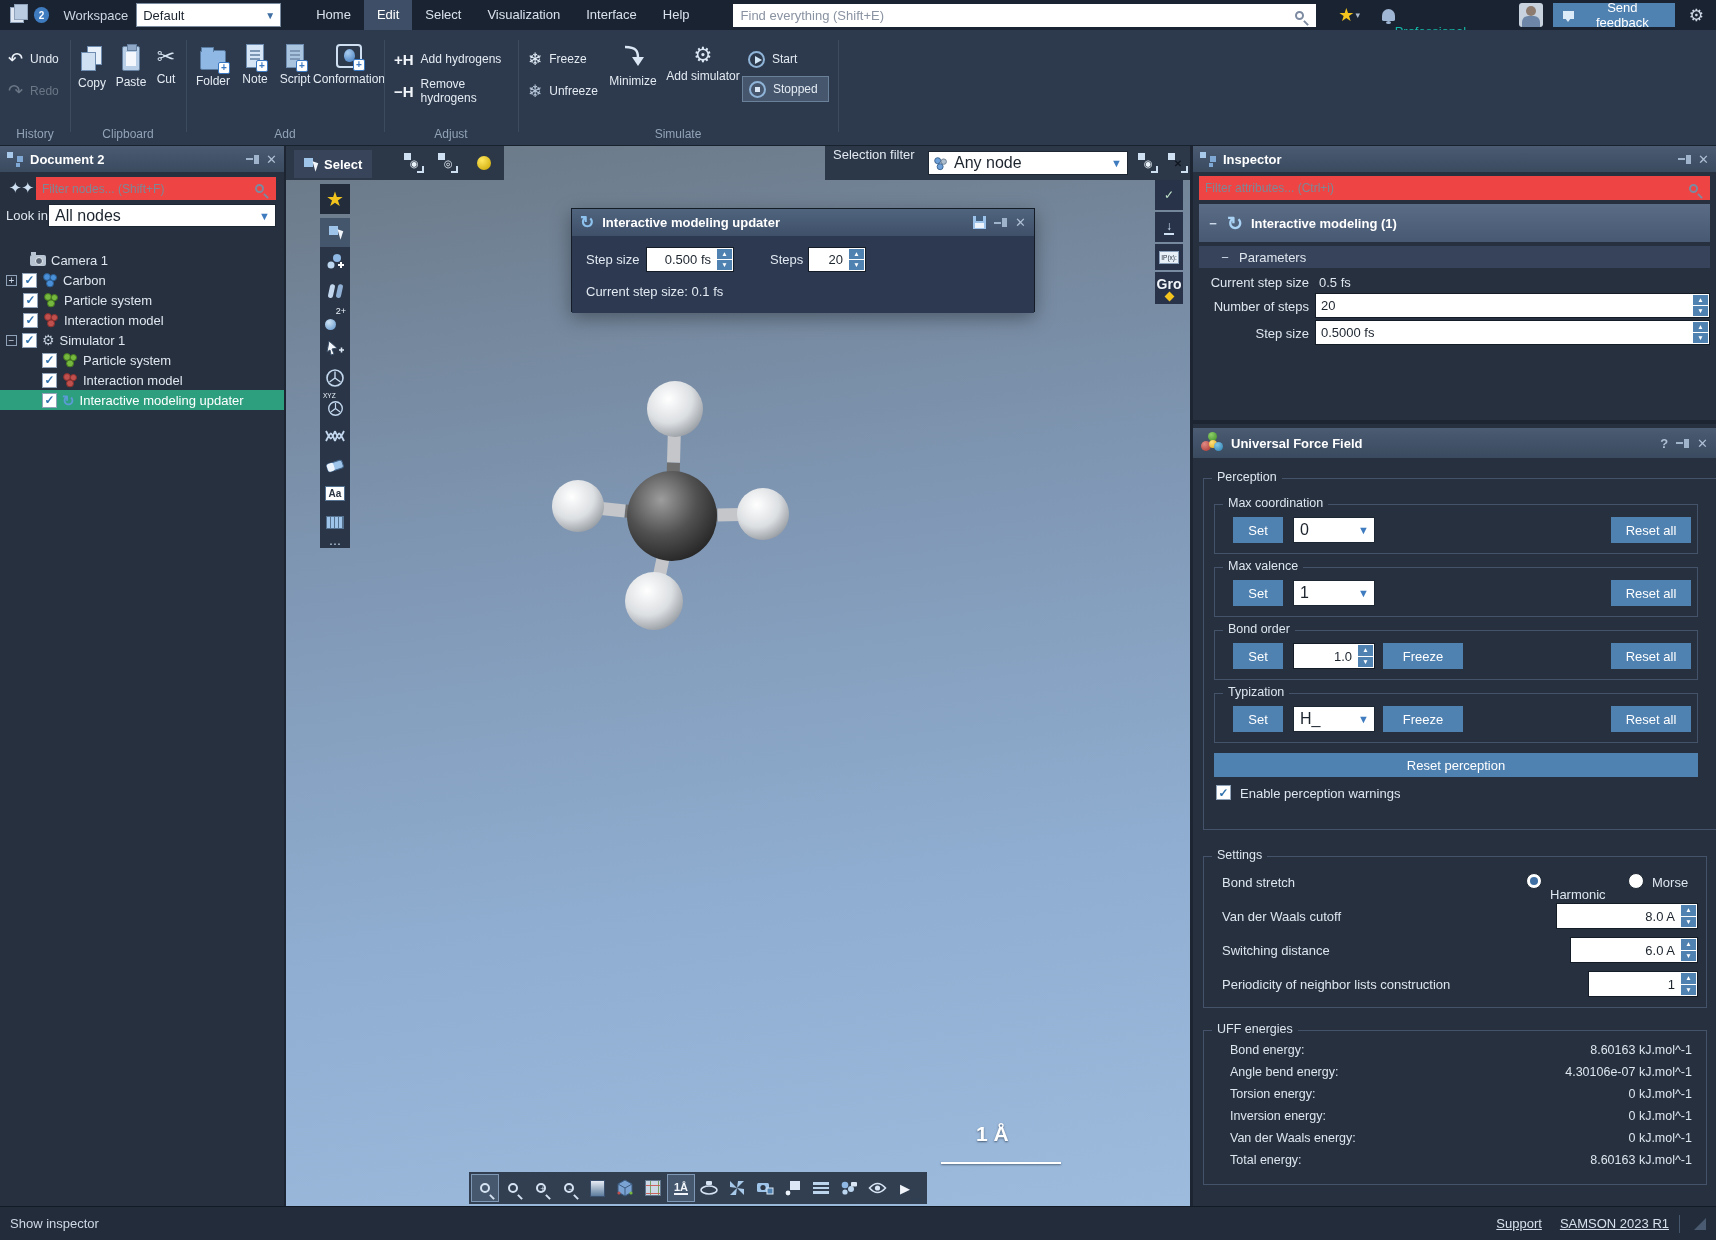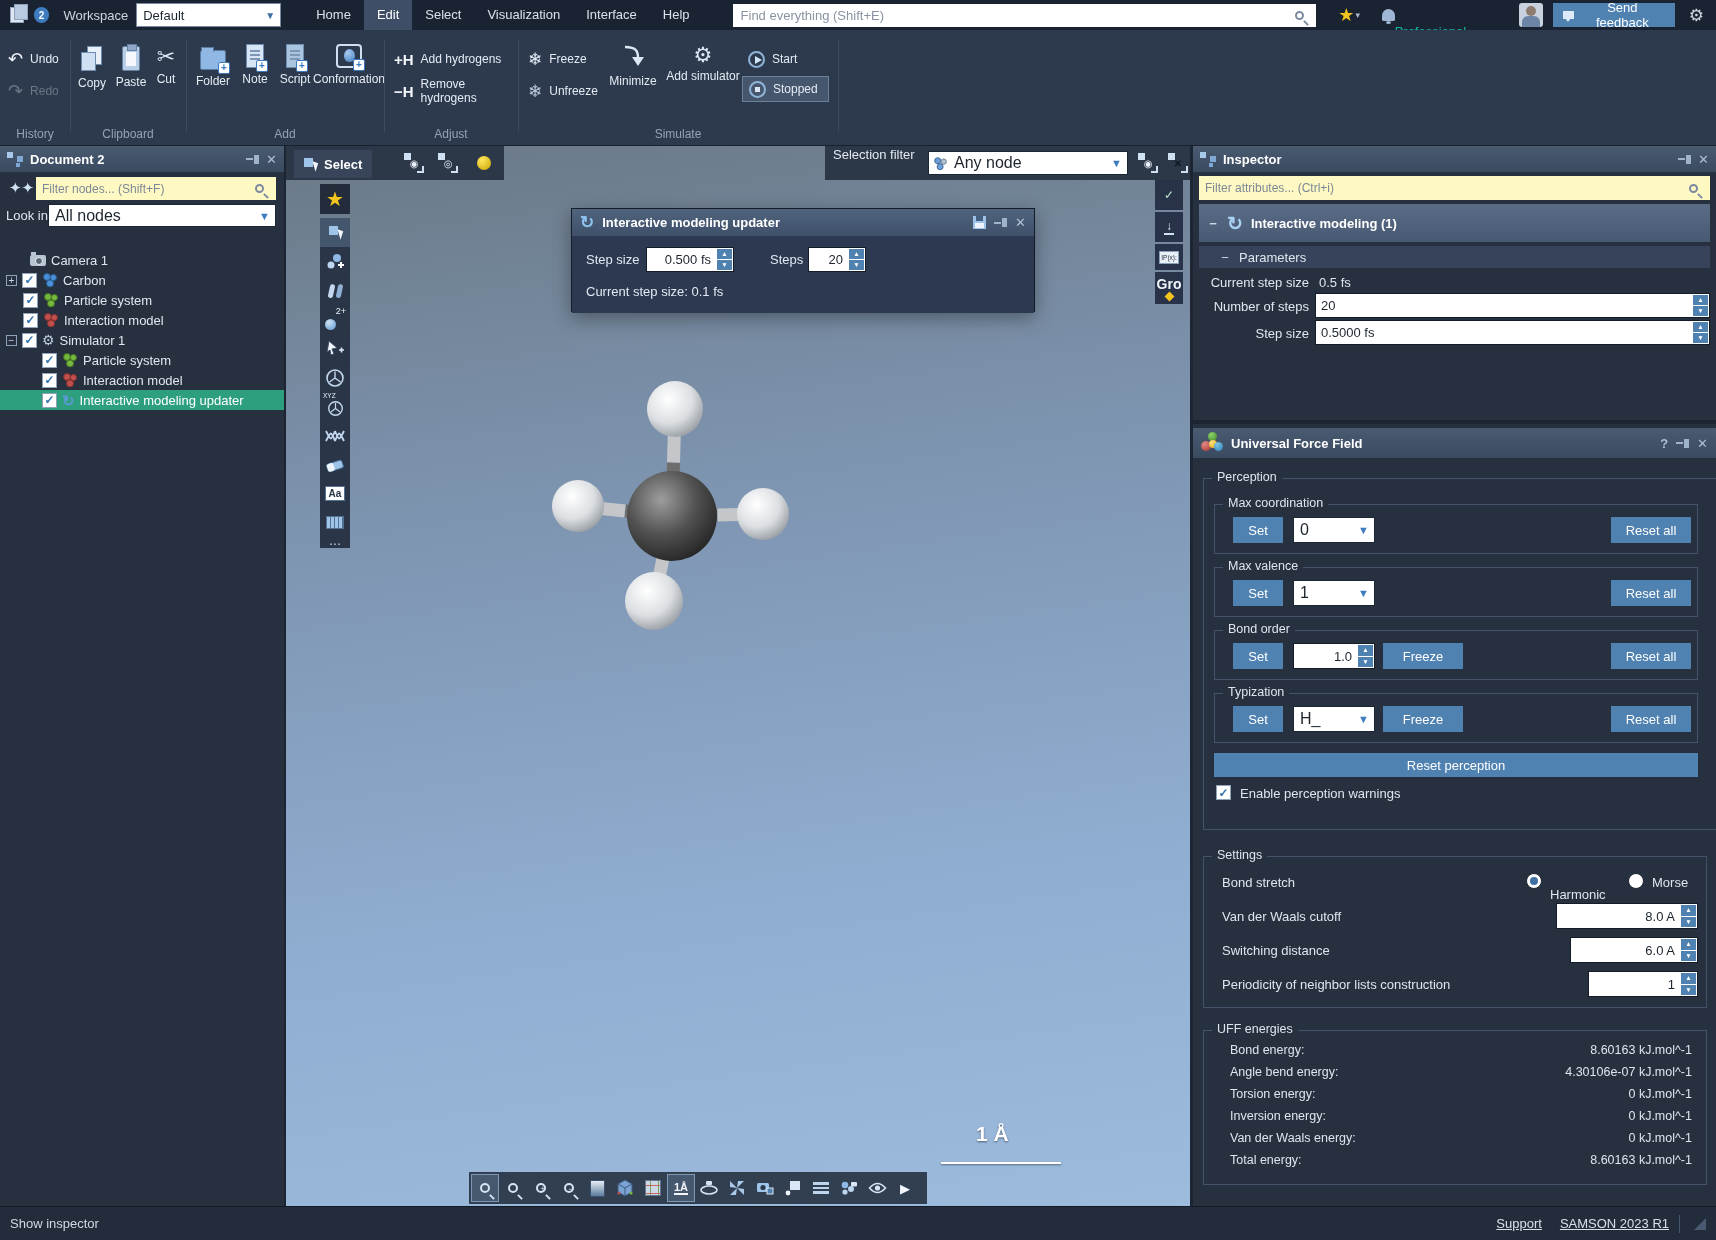--- a/index.html
+++ b/index.html
@@ -74,21 +74,21 @@
   .phead { position:absolute; left:0; top:0; right:0; height:26px; background:linear-gradient(#4a5b72,#3a4a5f); display:flex; align-items:center; padding:0 7px; gap:7px; }
   .ptitle { font-weight:bold; color:#fff; flex:1; }
   .pin { width:13px; height:9px; position:relative; flex:none; }
   .pin::before { content:""; position:absolute; right:0; top:0; width:5px; height:9px; background:#9fb3cb; }
   .pin::after { content:""; position:absolute; left:0; top:3.5px; width:7px; height:2px; background:#9fb3cb; }
   .xclose { color:#aebfd4; font-size:13px; line-height:1; flex:none; }
   .tree-hier-icon { width:16px; height:14px; position:relative; flex:none; }
   .tree-hier-icon::before { content:""; position:absolute; left:0; top:0; width:6px; height:6px; background:#a9c9ea; }
   .tree-hier-icon::after { content:""; position:absolute; right:0; top:4px; width:6px; height:6px; background:#7fa8d4; box-shadow:-2px 6px 0 -1px #7fa8d4; }
   .sparkle { color:#cfe0f2; font-size:15px; }
-  .winput { position:absolute; background:#fef9c3; display:flex; align-items:center; }
+  .winput { position:absolute; background:#ef4444; display:flex; align-items:center; }
   .winput input { flex:1; border:0; outline:none; font-family:inherit; font-size:12px; color:#333; padding:0 6px; background:transparent; min-width:0; }
   .winput input::placeholder { color:#7d8896; }
   .dropdown { position:absolute; background:#fff; display:flex; align-items:center; border:1px solid #1d2733; }
   .dropdown .dval { flex:1; color:#1c242e; font-size:16px; padding:0 6px; white-space:nowrap; overflow:hidden; }
   .dropdown .darr { color:#3f7bbf; font-size:11px; padding-right:5px; flex:none; }
   .trow { position:absolute; left:0; right:0; height:20px; display:flex; align-items:center; gap:5px; color:#dfe6ef; }
   .trow.sel { background:#2d9f7f; color:#fff; }
   .expander { width:11px; height:11px; border:1px solid #8fa2b8; color:#cdd9e8; font-size:10px; line-height:9px; text-align:center; flex:none; }
   .cbx { width:15px; height:15px; background:#fff; border:1px solid #8fa2b8; display:inline-flex; align-items:center; justify-content:center; flex:none; }
   .cbx .tick { color:#2f71ad; font-weight:bold; font-size:12px; line-height:1; }

